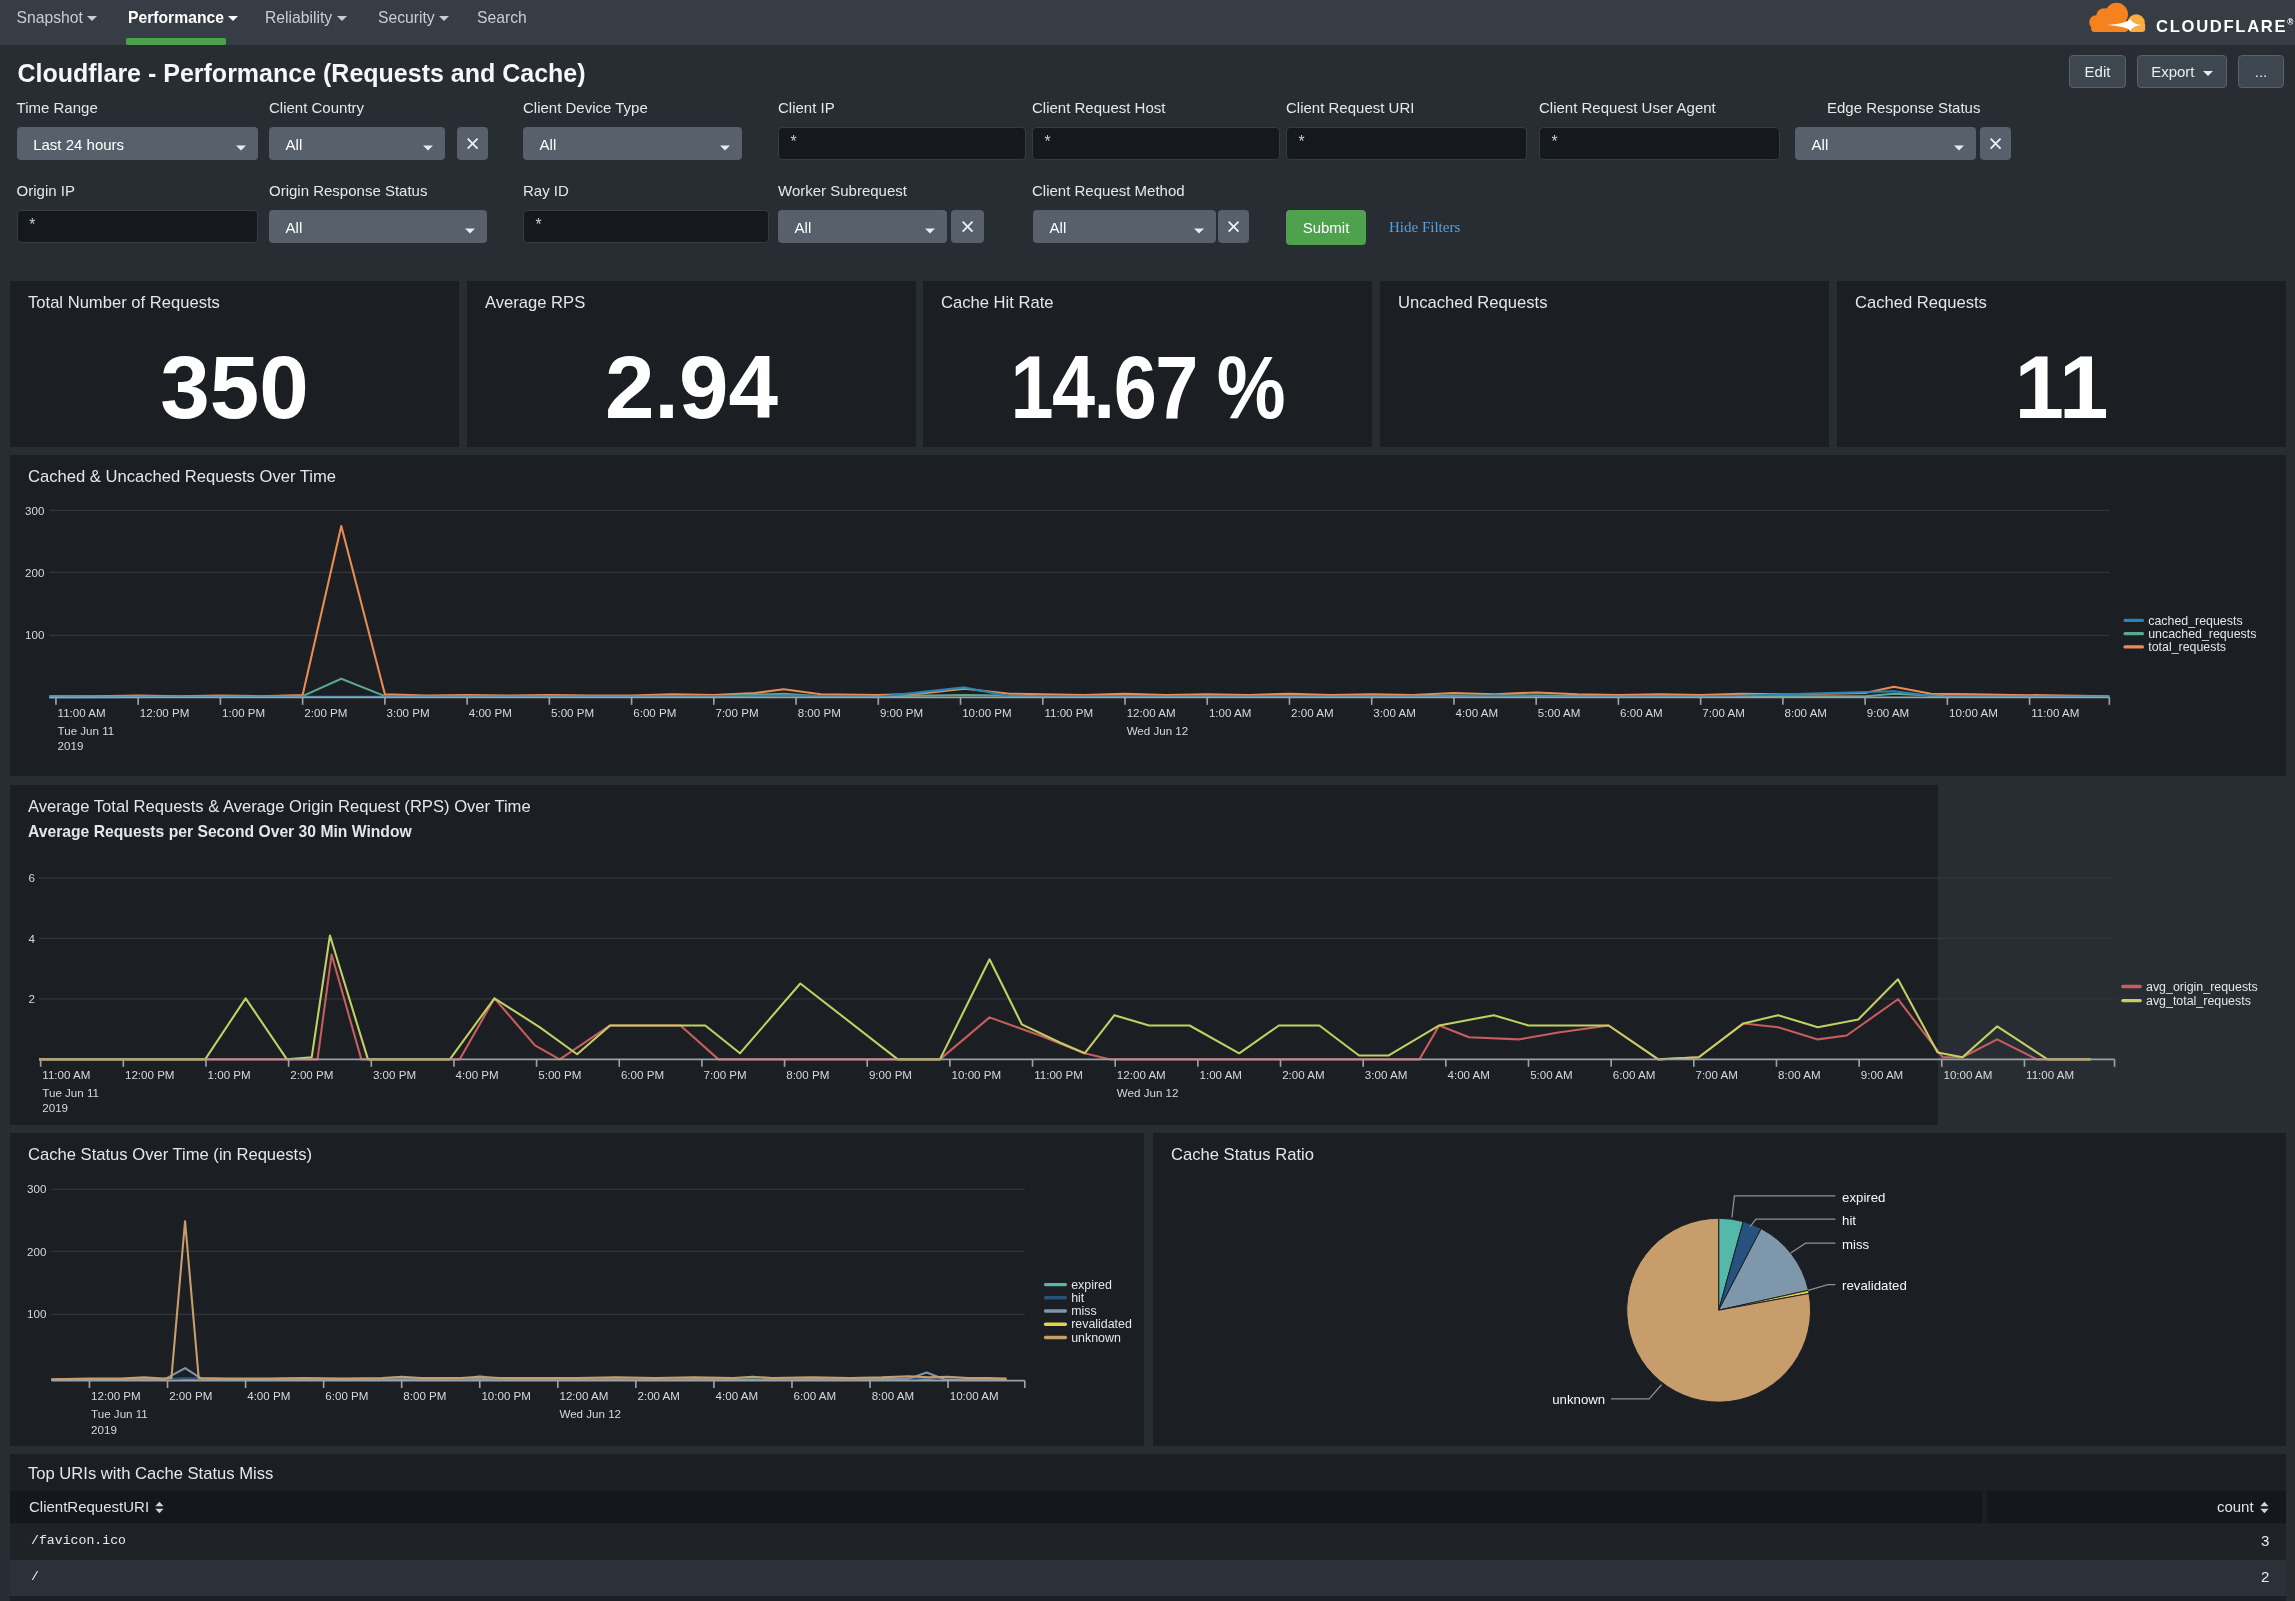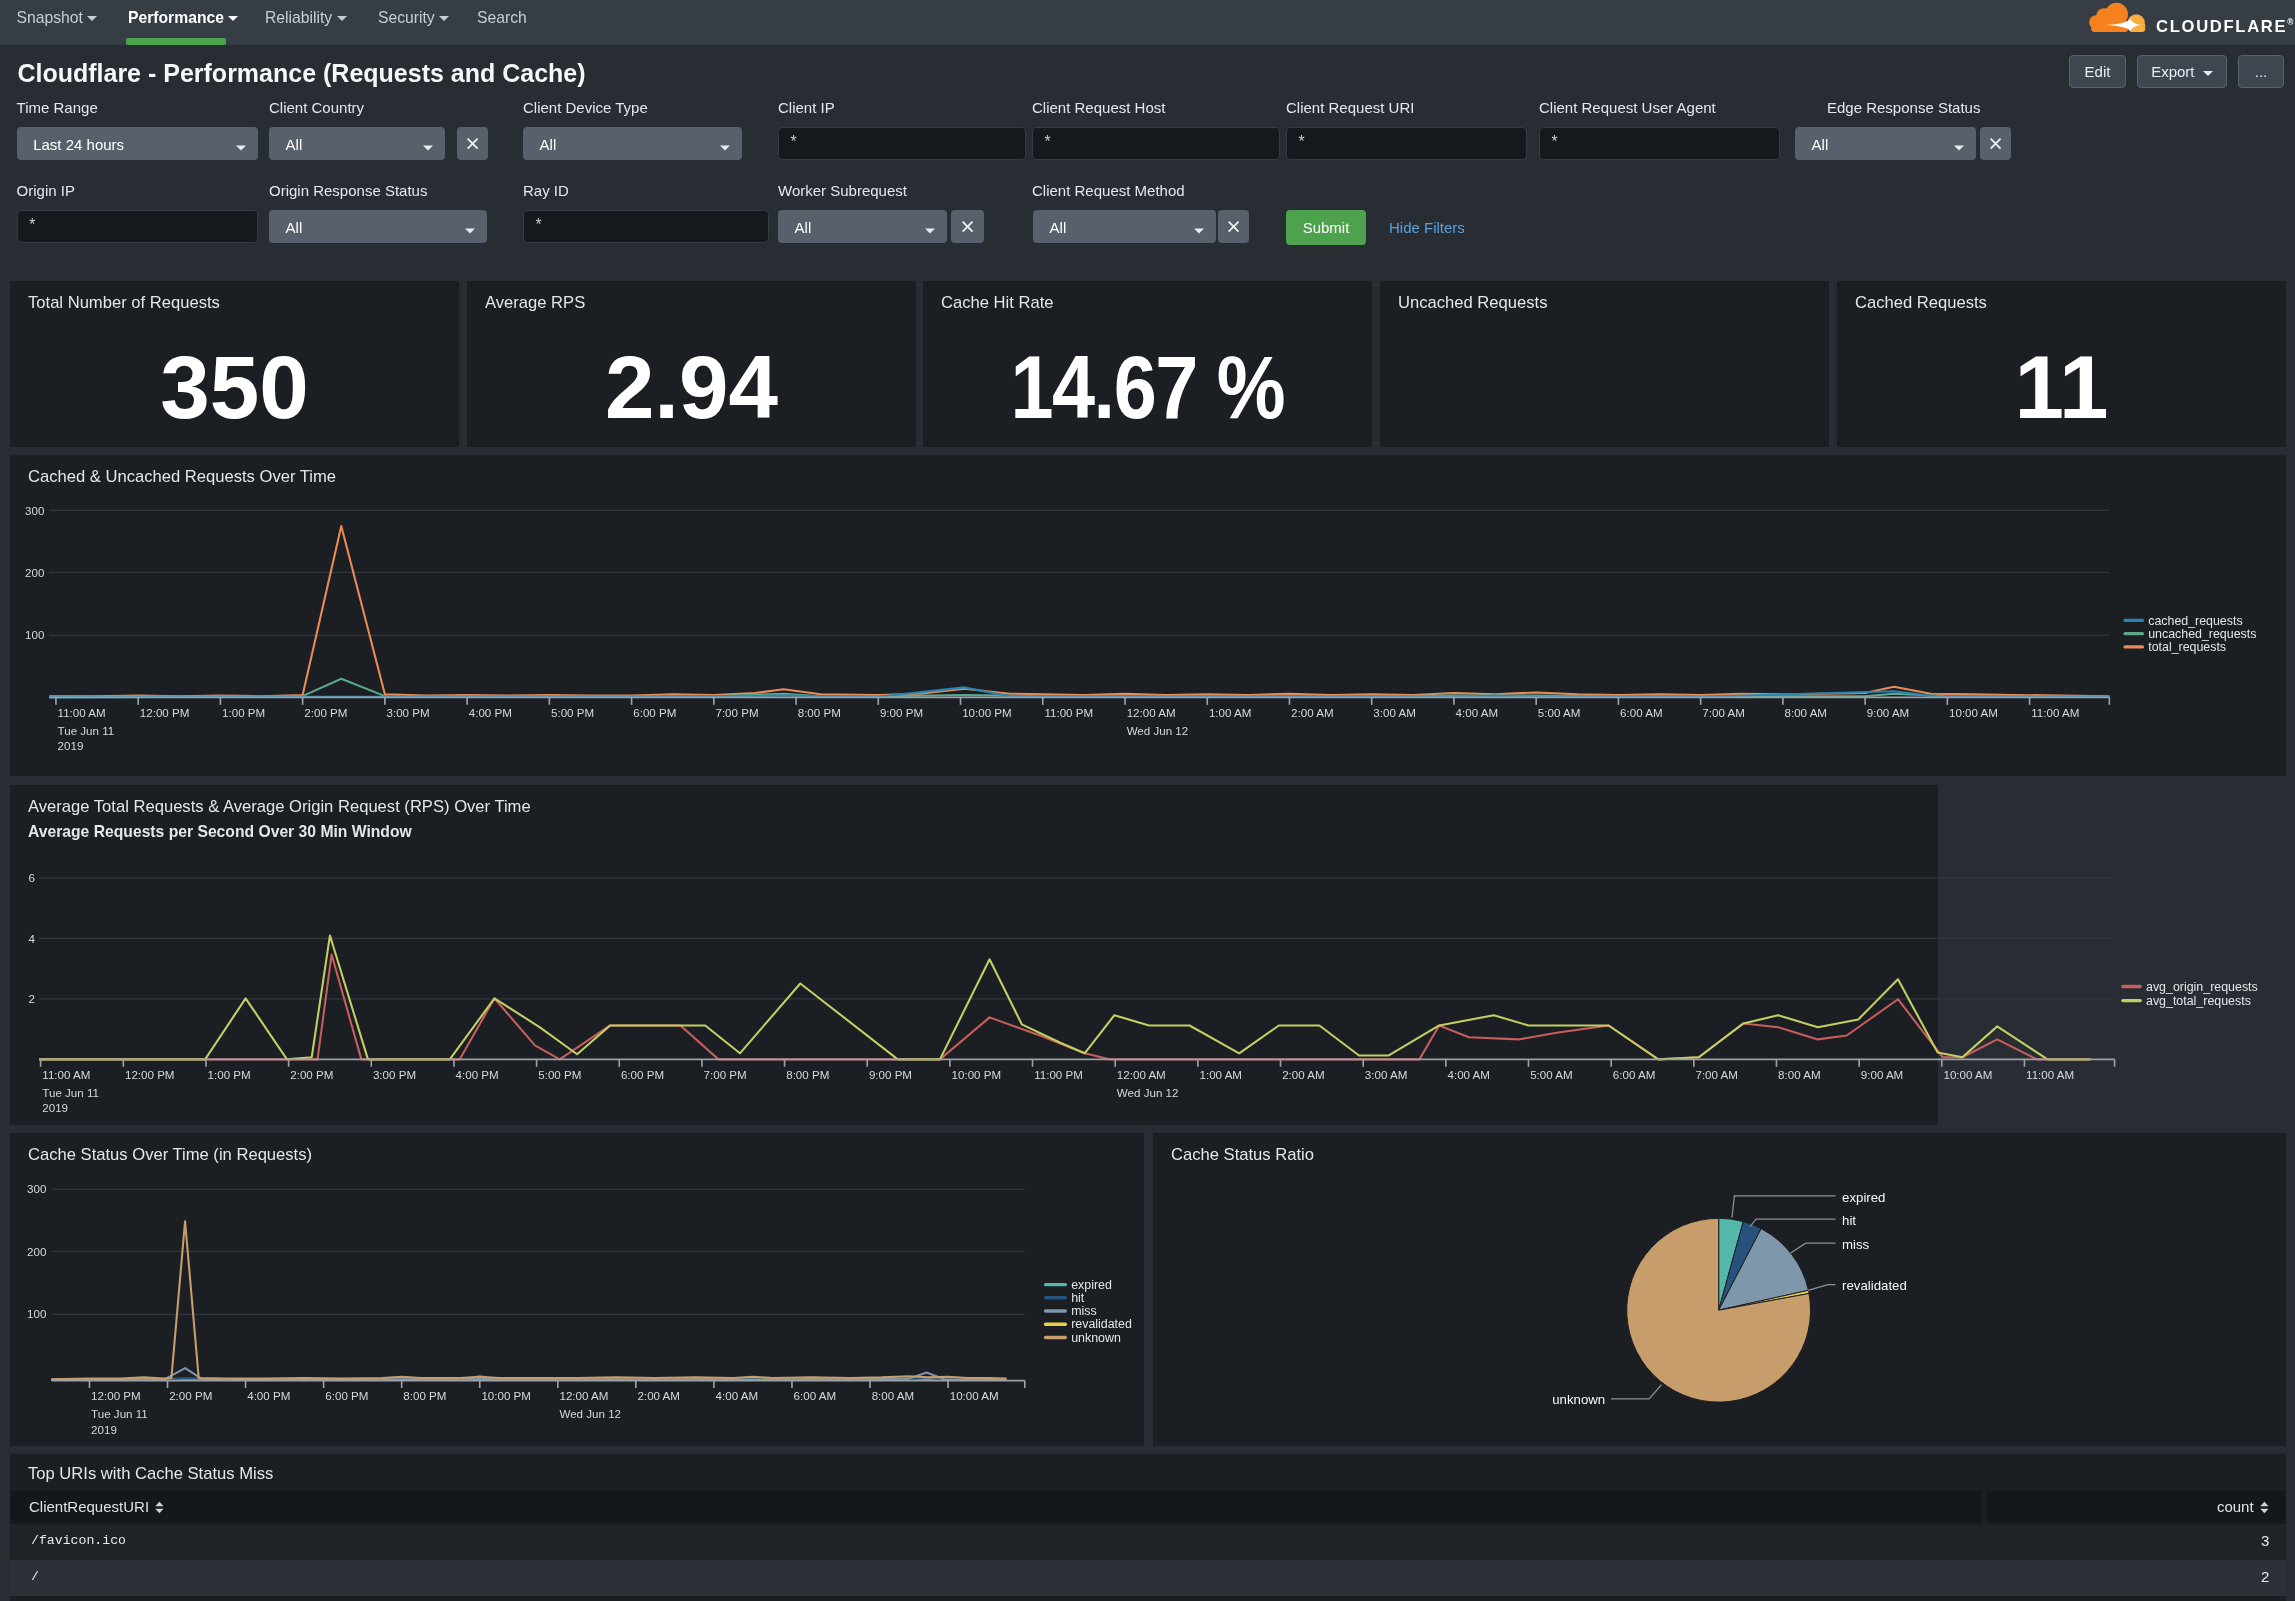--- a/index.html
+++ b/index.html
@@ -16,21 +16,21 @@
   border-radius:4.1px;color:#e9edf0;font-size:15px;text-align:center;line-height:31px;}
 .fl{position:absolute;font-size:15px;color:#e4e8ec;}
 .dd{position:absolute;background:#57606b;border-radius:4.1px;color:#fff;font-size:15px;}
 .ddt{position:absolute;left:16.6px;top:50%;transform:translateY(-50%);}
 .ddc{position:absolute;right:11.6px;top:50%;transform:translateY(-50%);height:10.8px;}
 .xb{position:absolute;background:#57606b;border-radius:4.1px;display:flex;align-items:center;justify-content:center;}
 .ti{position:absolute;background:#15181c;border:0.8px solid #363c43;border-radius:4.1px;
   color:#c9ced3;font-size:15.7px;padding:5px 0 0 11.6px;}
 #submit{position:absolute;left:1286px;top:210px;width:80px;height:35px;background:#4ea24e;
   border-radius:4.1px;color:#fff;font-size:15px;text-align:center;line-height:35px;}
-#hidef{position:absolute;left:1389px;top:219px;font-size:15px;color:#57a0dd;}
+#hidef{position:absolute;left:1389px;top:219px;font-size:15px;color:#57a0dd;font-family:Liberation Serif, serif;}
 .panel{position:absolute;background:#1b1e23;}
 .ptitle{position:absolute;left:18px;top:11.6px;font-size:16.6px;color:#e3e7ea;}
 .kpibig{position:absolute;left:0;top:55px;width:100%;text-align:center;font-size:89px;
   font-weight:bold;color:#ffffff;}
 .sub{position:absolute;left:18px;top:38px;font-size:15.7px;font-weight:bold;color:#e3e7ea;}
 #thead{position:absolute;font-size:15px;color:#dfe3e6;}
 .mono{font-family:"Liberation Mono",monospace;}
 </style></head>
 <body>
 <div id="nav">

